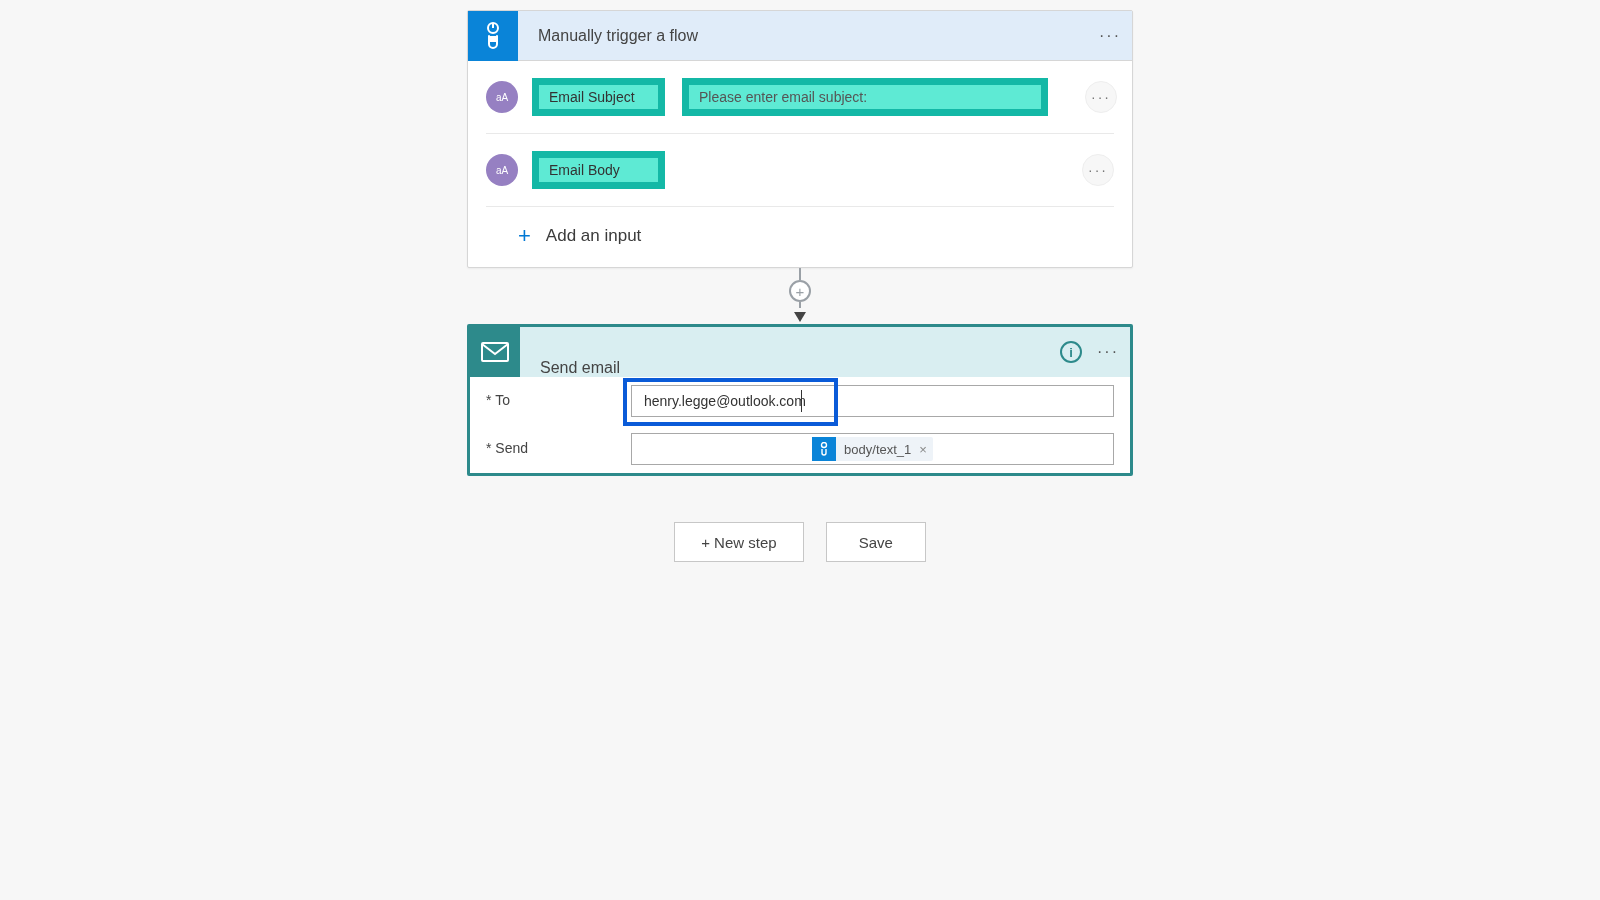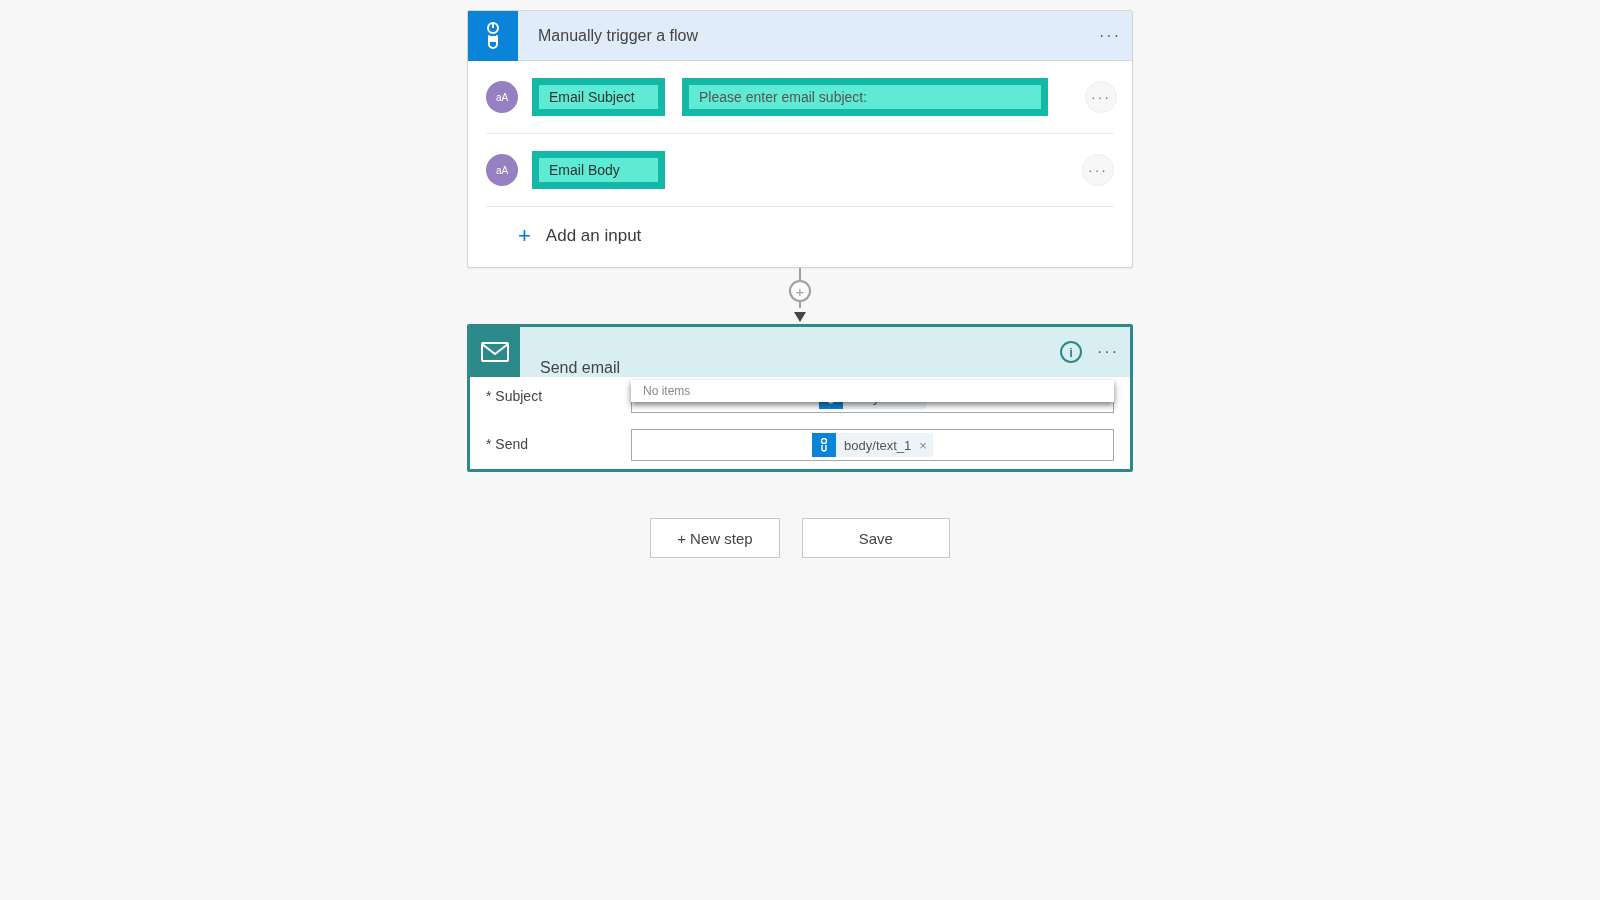--- a/index.html
+++ b/index.html
@@ -386,42 +386,30 @@
         <polyline points="1,2 14,12 27,2"></polyline>
           </g>
       </svg>
     </div>
     <div class="card2-title">Send email</div>
     <div class="info-circle">i</div>
     <div class="dots-btn">···</div>
   </div>
 
   
-
-  
-  <div class="form-row" style="padding-top:4px;">
-    <div class="form-label req">Subject</div>
-    <div class="pill-field">
-      <span class="token">
-        <span class="tk-icon">
-          <svg viewBox="0 0 12 14">
-              <g fill="none" stroke="#fff" stroke-width="1.4">
-            <circle cx="6" cy="3" r="2.5"></circle>
-                <path d="M4 7v4a2 2 0 0 0 4 0V7"></path>
-              </g>
-            </svg>
-        </span>
-        <span>body/text</span>
-        <span class="tk-x">×</span>
-      </span>
+  <div class="form-row">
+    <div class="form-label req">To</div>
+    <div class="to-wrapper">
+      <div class="to-highlight"></div>
+      <input class="to-input" value="henry.legge@outlook.com" style="">
+      <div class="caret-bar"></div>
     </div>
-    <div class="suggest-drop">
-      <span>No items</span>
-    </div>
-  </div>
+  </div>
+
+  
 
   
   <div class="form-row">
     <div class="form-label req">Send</div>
     <div class="pill-field">
       <span class="token">
         <span class="tk-icon">
           <svg viewBox="0 0 12 14">
               <g fill="none" stroke="#fff" stroke-width="1.4">
             <circle cx="6" cy="3" r="2.5"></circle>
@@ -432,14 +420,14 @@
         <span>body/text_1</span>
         <span class="tk-x">×</span>
       </span>
     </div>
   </div>
 
 </div>
 
 <div class="bottom-btns">
   <button class="flat-btn">+ New step</button>
-  <button class="flat-btn" style="padding:0 56px;">Save</button>
+  <button class="flat-btn" style="padding:0 32px;">Save</button>
 </div>
 
 </body></html>

